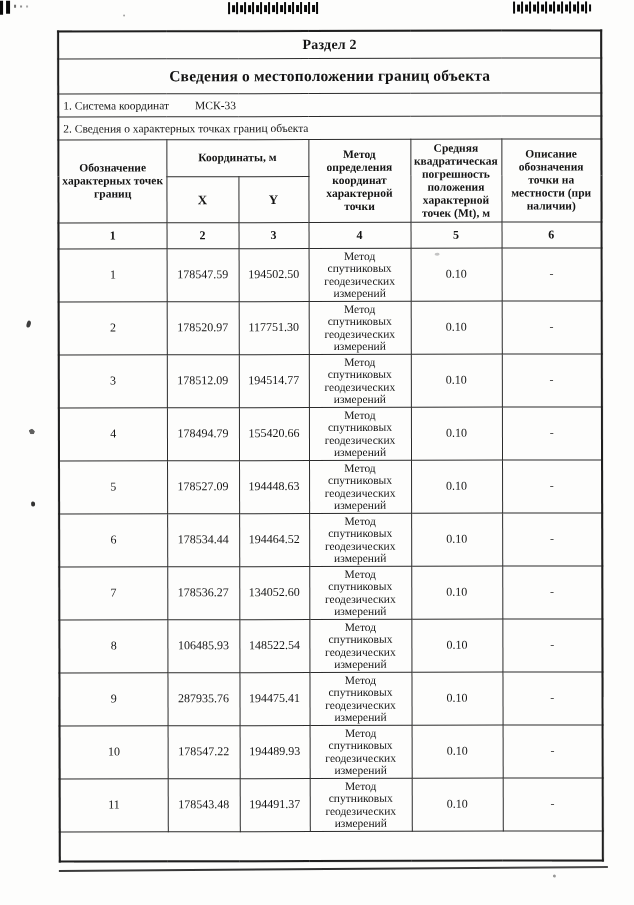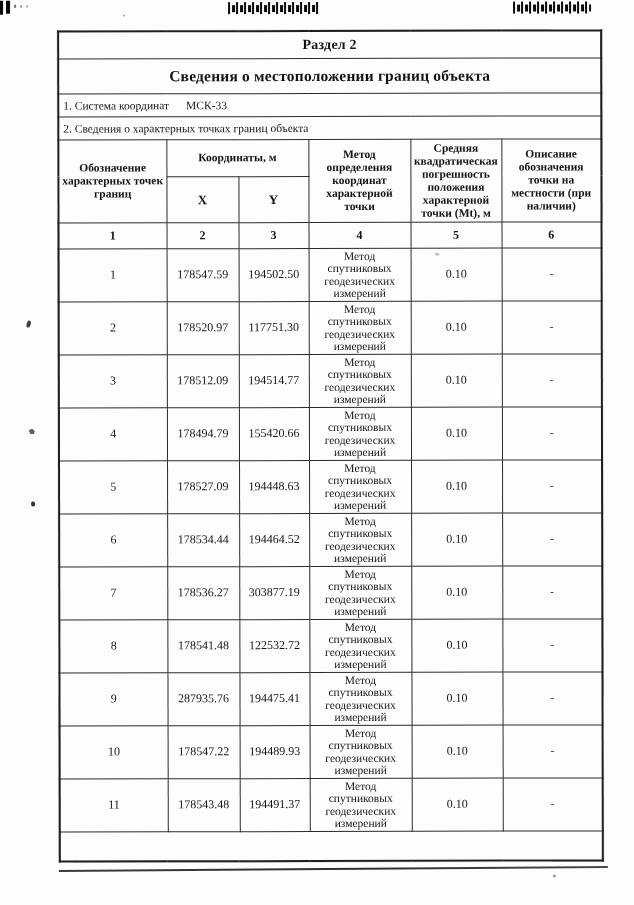--- a/index.html
+++ b/index.html
@@ -48,21 +48,21 @@
   }
   table.doc, table.doc td, table.doc th {
     border: 1.5px solid #2b2b2b;
   }
   table.doc { border: 2px solid #1f1f1f; }
   td, th { vertical-align: middle; text-align: center; overflow: hidden; }
 
   .row-title1 td   { height: 27px; font-size: 14px;   font-weight: bold; letter-spacing: .2px; }
   .row-title2 td   { height: 35px; font-size: 15.5px; font-weight: bold; letter-spacing: .2px; }
   .row-line td     { height: 23px; font-size: 11.5px; text-align: left; padding-left: 4px; }
-  .row-line .val   { margin-left: 17px; }
+  .row-line .val   { margin-left: 26px; }
   .hdr th          { font-size: 11.5px; font-weight: bold; line-height: 13px; padding: 2px 2px; }
   .hdr-top th      { height: 36px; }
   .hdr-xy th       { height: 44px; font-size: 13px; }
   .row-nums td     { height: 26px; font-size: 12px; font-weight: bold; }
   .data-row td     { height: 52px; font-size: 12px; line-height: 13px; padding: 1px 2px; }
   .data-row td.method { font-size: 11.5px; line-height: 12.5px; }
   .row-empty td    { height: 30px; }
 
   .footer-rule {
     position: absolute; left: 58px; top: 868px; width: 549px; height: 2px;
@@ -122,21 +122,21 @@
       </td>
     </tr>
     <tr class="row-line">
       <td colspan="6">2. Сведения о характерных точках границ объекта</td>
     </tr>
 
     <tr class="hdr hdr-top">
       <th rowspan="2">Обозначение характерных точек границ</th>
       <th colspan="2">Координаты, м</th>
       <th rowspan="2">Метод определения координат характерной точки</th>
-      <th rowspan="2">Средняя квадратическая погрешность положения характерной точки (Mt), м</th>
+      <th rowspan="2">Средняя квадратическая погрешность положения характерной точек (Mt), м</th>
       <th rowspan="2">Описание обозначения точки на местности (при наличии)</th>
     </tr>
     <tr class="hdr hdr-xy">
       <th>X</th>
       <th>Y</th>
     </tr>
 
     <tr class="row-nums">
       <td>1</td>
       <td>2</td>
@@ -192,29 +192,29 @@
           <td>6</td>
           <td>178534.44</td>
           <td>194464.52</td>
           <td class="method">Метод спутниковых геодезических измерений</td>
           <td>0.10</td>
           <td>-</td>
         </tr>
         <tr class="data-row">
           <td>7</td>
           <td>178536.27</td>
-          <td>303877.19</td>
+          <td>134052.60</td>
           <td class="method">Метод спутниковых геодезических измерений</td>
           <td>0.10</td>
           <td>-</td>
         </tr>
         <tr class="data-row">
           <td>8</td>
-          <td>178541.48</td>
-          <td>122532.72</td>
+          <td>106485.93</td>
+          <td>148522.54</td>
           <td class="method">Метод спутниковых геодезических измерений</td>
           <td>0.10</td>
           <td>-</td>
         </tr>
         <tr class="data-row">
           <td>9</td>
           <td>287935.76</td>
           <td>194475.41</td>
           <td class="method">Метод спутниковых геодезических измерений</td>
           <td>0.10</td>

